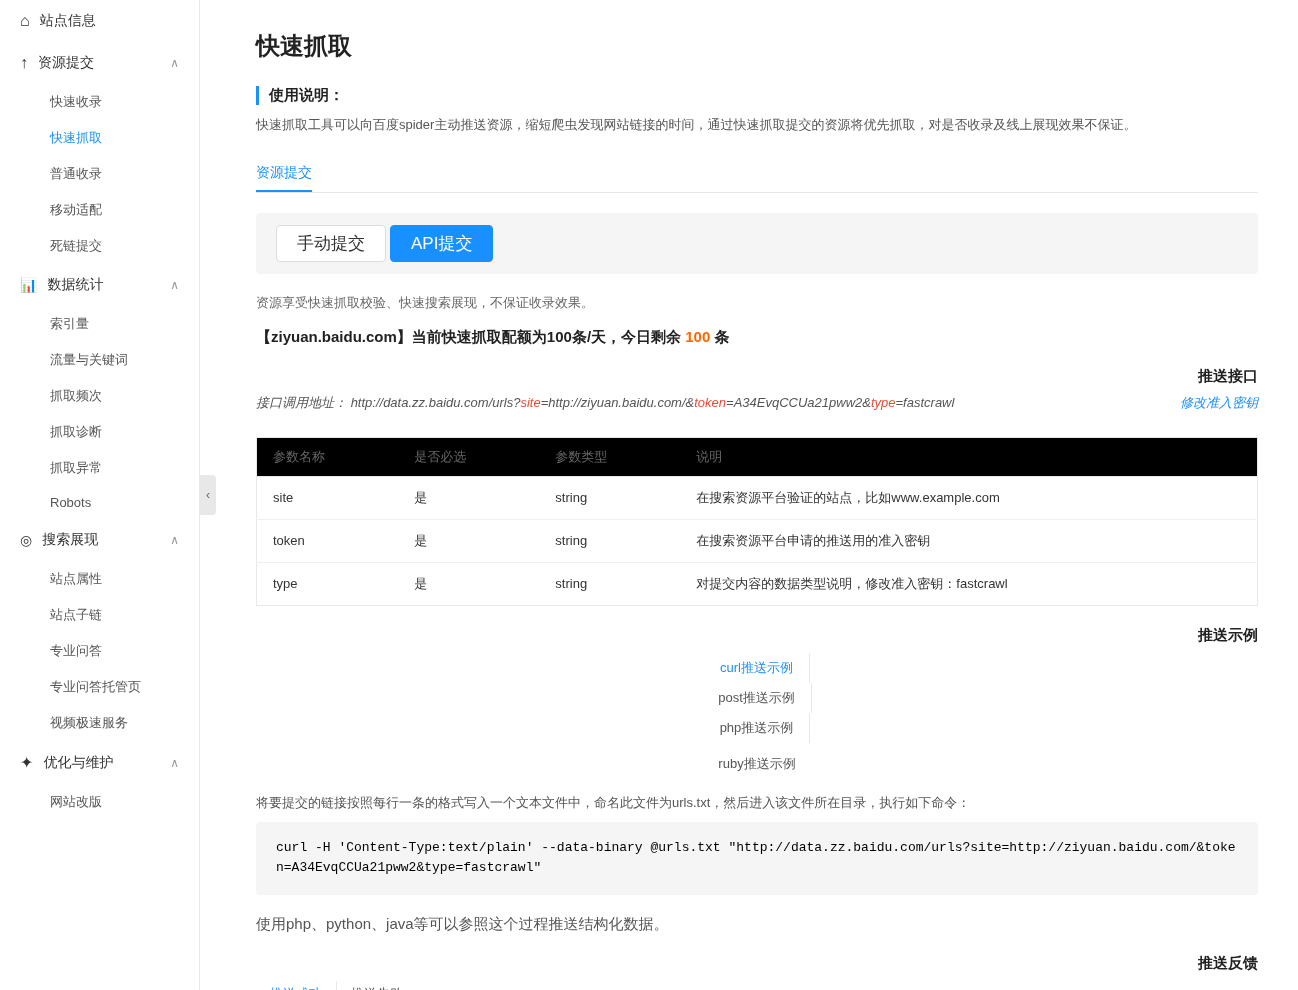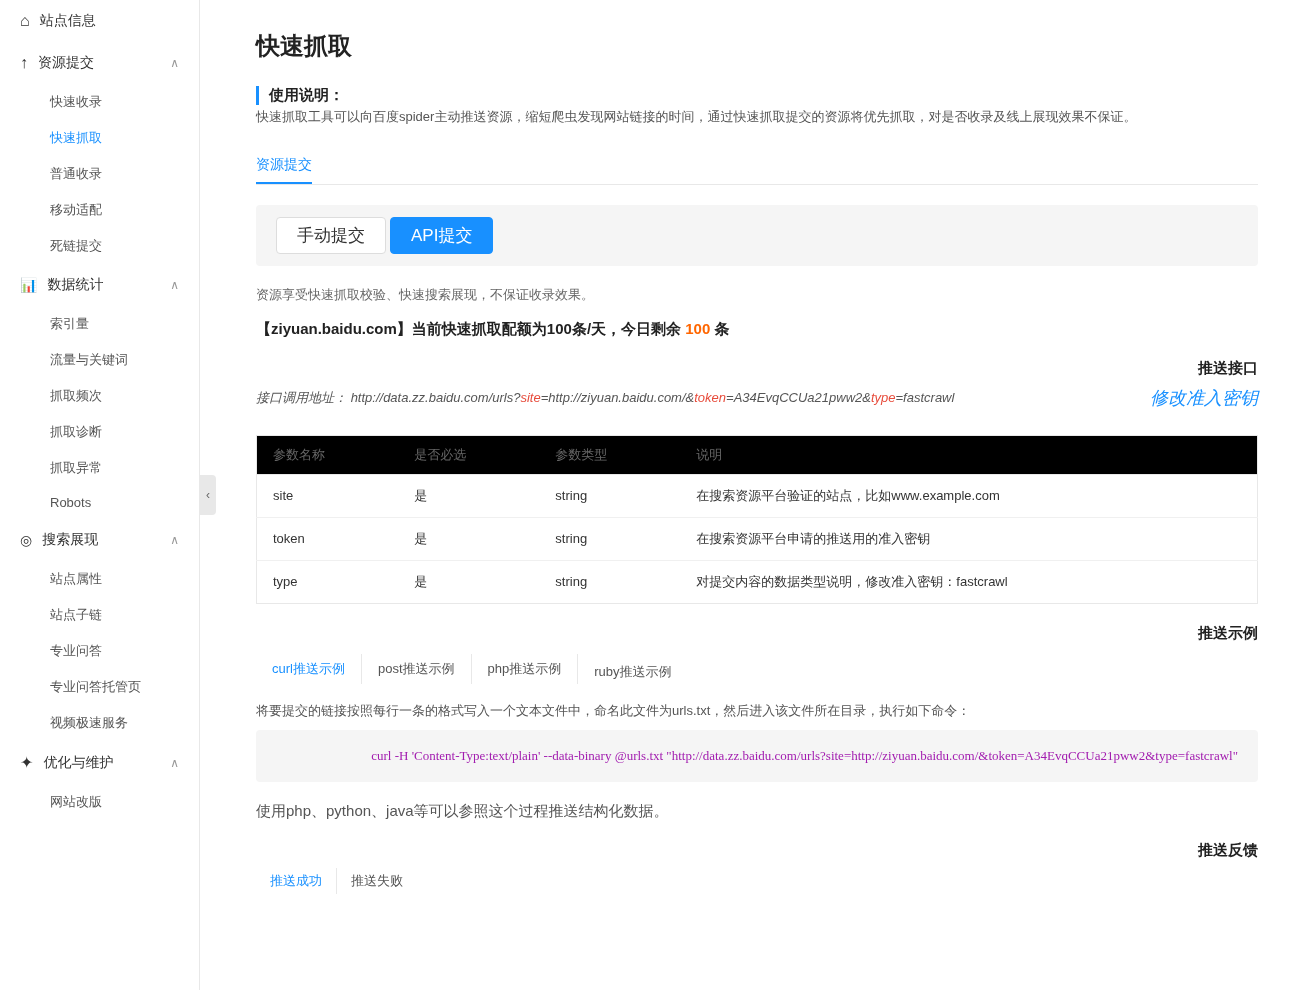--- a/index.html
+++ b/index.html
@@ -13,21 +13,21 @@
     .sidebar-sub-item { padding: 9px 20px 9px 50px; cursor: pointer; color: #555; font-size: 13px; }
     .sidebar-sub-item.active { color: #1890ff; }
     .sidebar-collapse-btn { position: absolute; left: 200px; top: 50%; transform: translateY(-50%); width: 16px; height: 40px; background: #e8e8e8; border-radius: 0 4px 4px 0; display: flex; align-items: center; justify-content: center; cursor: pointer; color: #666; font-size: 12px; z-index: 10; }
 
     
     .main { flex: 1; overflow-y: auto; padding: 30px 40px; background: #fff; }
     .page-title { font-size: 24px; font-weight: bold; color: #222; margin-bottom: 24px; }
 
     
     .usage-section { margin-bottom: 20px; }
-    .usage-title { font-size: 15px; font-weight: bold; border-left: 3px solid #1890ff; padding-left: 10px; margin-bottom: 2px; color: #222; font-family: Liberation Mono, monospace; }
+    .usage-title { font-size: 15px; font-weight: bold; border-left: 3px solid #1890ff; padding-left: 10px; margin-bottom: 10px; color: #222; font-family: Liberation Mono, monospace; }
     .usage-desc { font-size: 13px; color: #555; line-height: 1.6; }
 
     
     .tab-nav { display: flex; border-bottom: 1px solid #e8e8e8; margin-bottom: 20px; }
     .tab-item { padding: 8px 0; margin-right: 30px; font-size: 14px; color: #555; cursor: pointer; border-bottom: 2px solid transparent; }
     .tab-item.active { color: #1890ff; border-bottom: 2px solid #1890ff; }
 
     
     .submit-type-bar { display: flex; align-items: center; background: #f5f5f5; padding: 12px 20px; border-radius: 4px; margin-bottom: 20px; gap: 4px; }
     .submit-btn { padding: 6px 20px; border-radius: 4px; font-size: 17px; cursor: pointer; border: 1px solid transparent; }
@@ -38,38 +38,38 @@
 
     .quota-notice { font-size: 15px; font-weight: bold; color: #222; margin-bottom: 20px; }
     .quota-notice .orange { color: #ff6600; }
 
     
     .section-title { font-size: 15px; font-weight: bold; color: #222; margin-bottom: 8px; margin-top: 20px; text-align: right; }
 
     
     .api-url-row { display: flex; align-items: center; justify-content: space-between; font-size: 13px; color: #555; margin-bottom: 25px; font-style: italic; }
     .api-url-row a { color: #1890ff; text-decoration: none; }
-    .api-url-link { color: #1890ff; text-decoration: none; font-size: 18px; white-space: nowrap; }
+    .api-url-link { color: #1890ff; text-decoration: none; font-size: 13px; white-space: nowrap; }
 
     
     .param-table { width: 100%; border-collapse: collapse; margin-bottom: 20px; border: 1px solid #e8e8e8; }
     .param-table th { background: #000000; padding: 10px 16px; text-align: left; font-size: 13px; font-weight: normal; color: #666; border-bottom: 1px solid #e8e8e8; }
     .param-table td { padding: 12px 16px; font-size: 13px; color: #333; border-bottom: 1px solid #f0f0f0; }
     .param-table tr:last-child td { border-bottom: none; }
 
     
-    .example-tabs { display: flex; align-items: center; gap: 0; margin-bottom: 14px; }
+    .example-tabs { display: flex; align-items: center; gap: 0; margin-bottom: 14px; flex-direction: column; }
     .example-tab { padding: 6px 16px; font-size: 13px; cursor: pointer; color: #555; border-right: 1px solid #e8e8e8; }
     .example-tab:last-child { border-right: none; margin-top: 6px; }
     .example-tab.active { color: #1890ff; }
 
     .push-desc { font-size: 13px; color: #555; margin-bottom: 8px; line-height: 1.6; }
 
     
-    .code-block { background: #f5f5f5; border-radius: 4px; padding: 16px 20px; font-family: Liberation Serif, serif; font-size: 13px; color: #a21caf; line-height: 1.6; margin-bottom: 20px; word-break: break-all; text-align: right; }
+    .code-block { background: #f5f5f5; border-radius: 4px; padding: 16px 20px; font-family: Liberation Mono, monospace; font-size: 13px; color: #000000; line-height: 1.6; margin-bottom: 20px; word-break: break-all; }
 
     .php-note { font-size: 15px; color: #555; margin-bottom: 20px; }
 
     
     .feedback-tabs { display: flex; gap: 0; margin-top: 6px; }
     .feedback-tab { padding: 4px 14px; font-size: 13px; cursor: pointer; color: #555; border-right: 1px solid #e8e8e8; }
     .feedback-tab:last-child { border-right: none; }
     .feedback-tab.active { color: #1890ff; }
   </style>
 </head>

